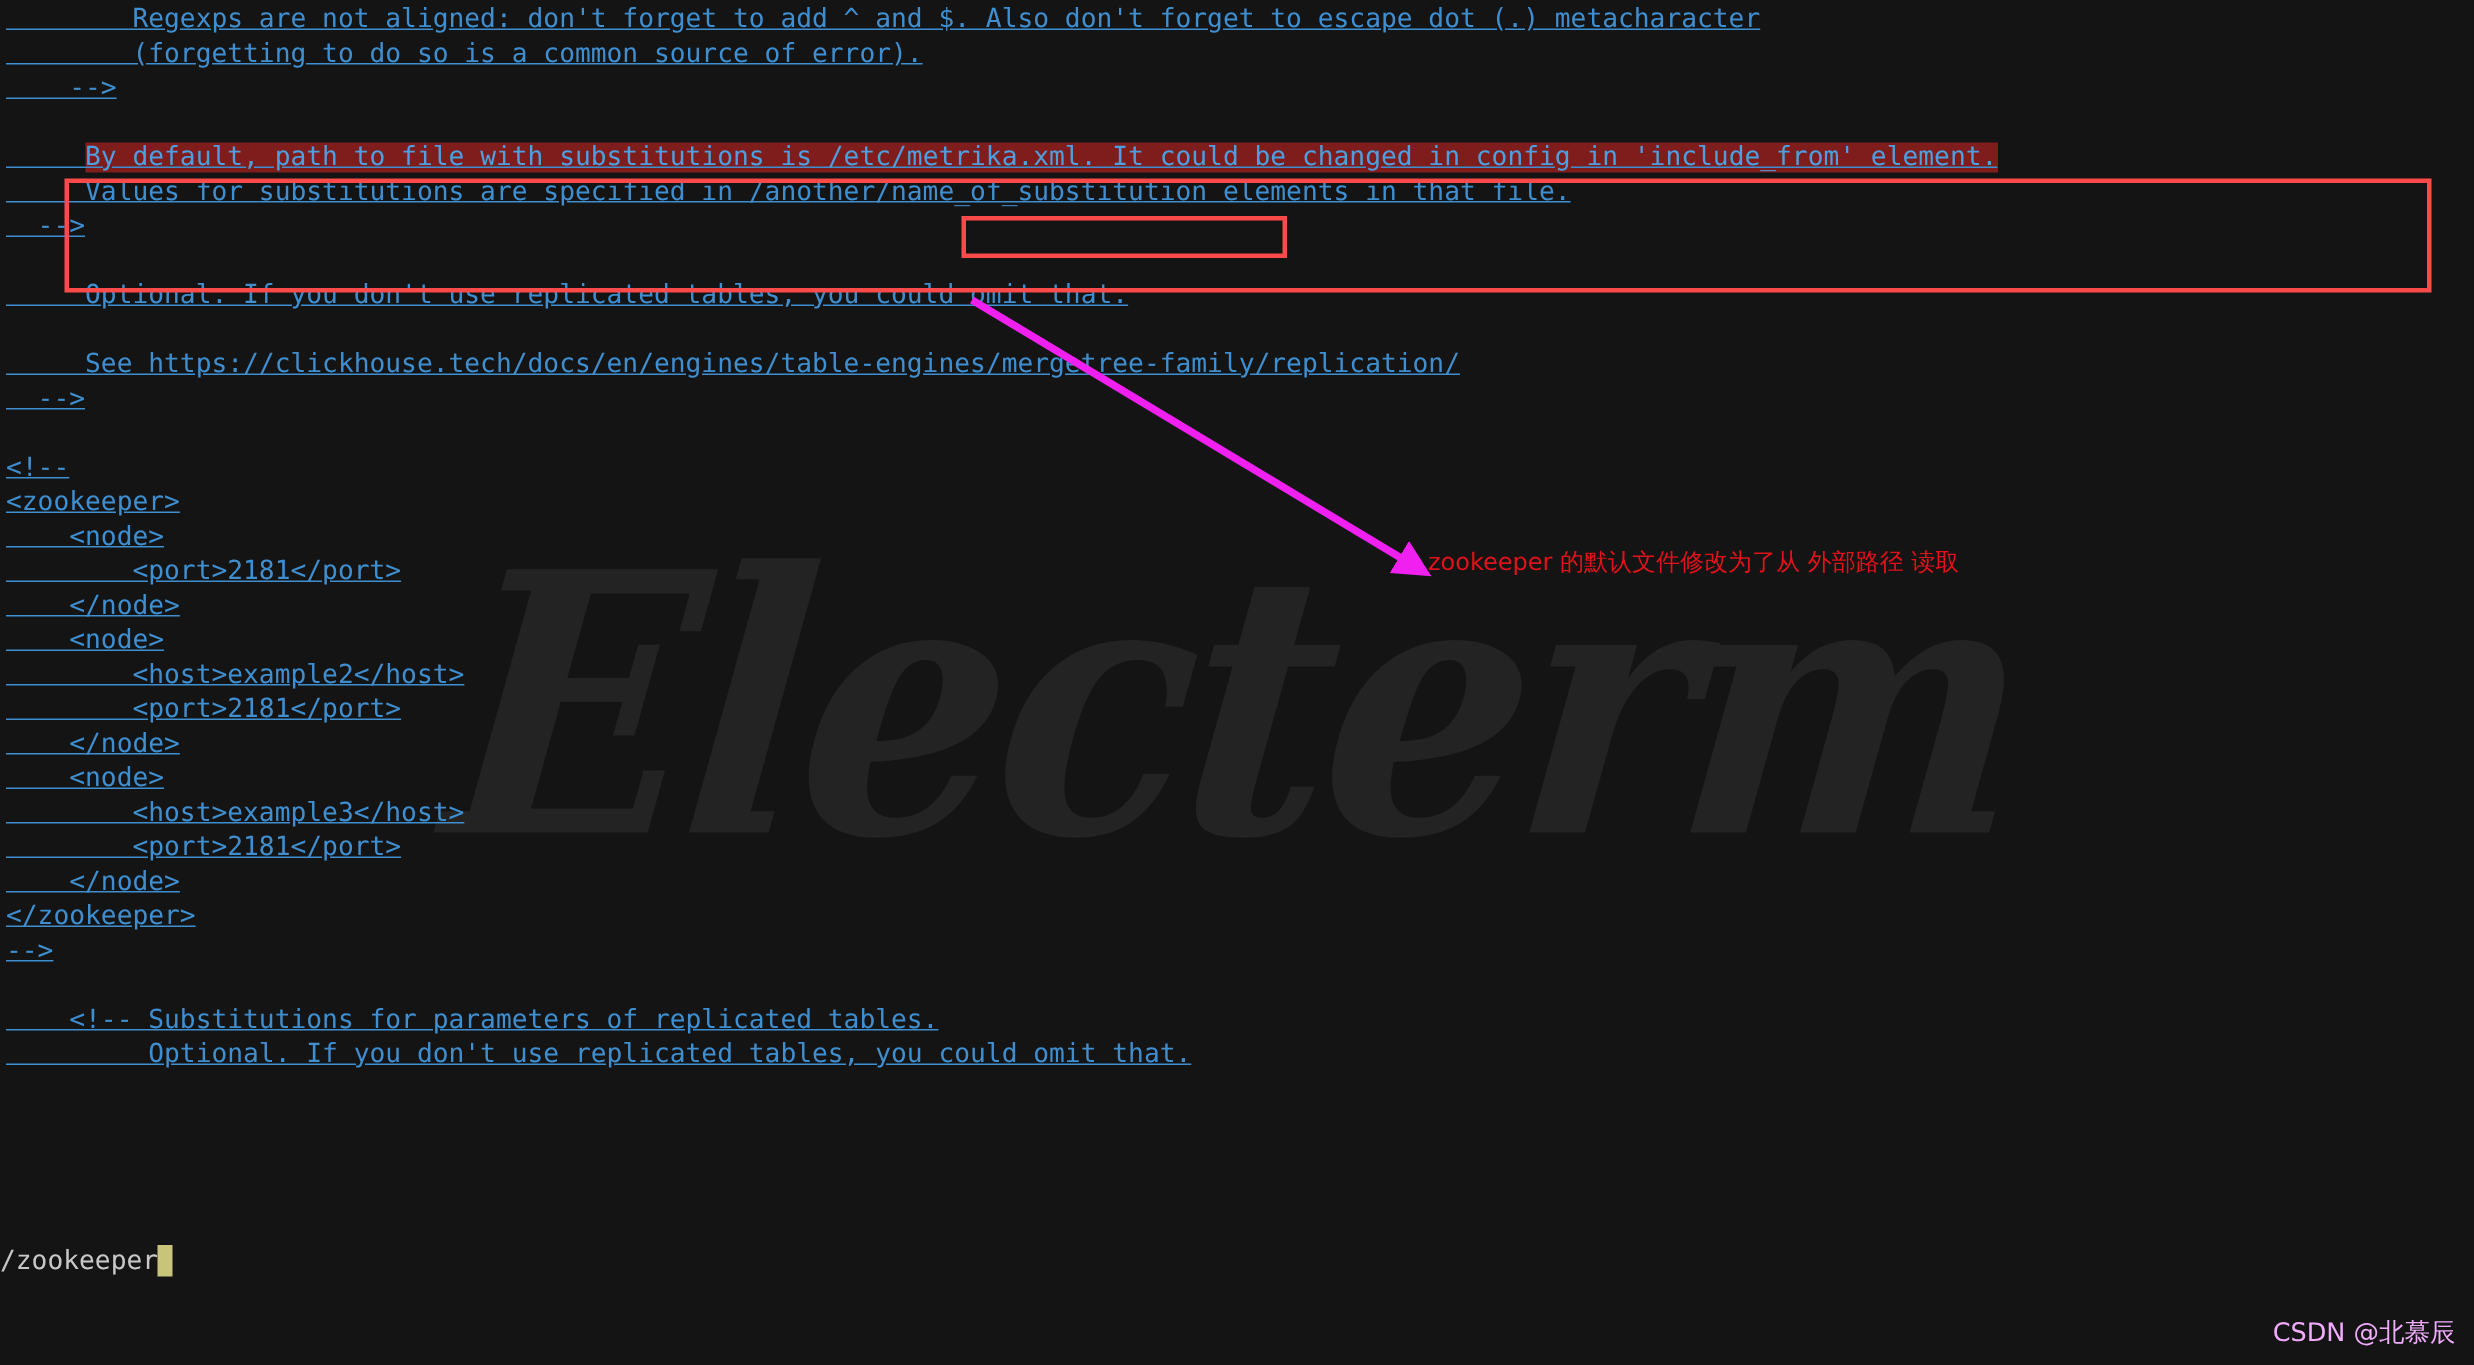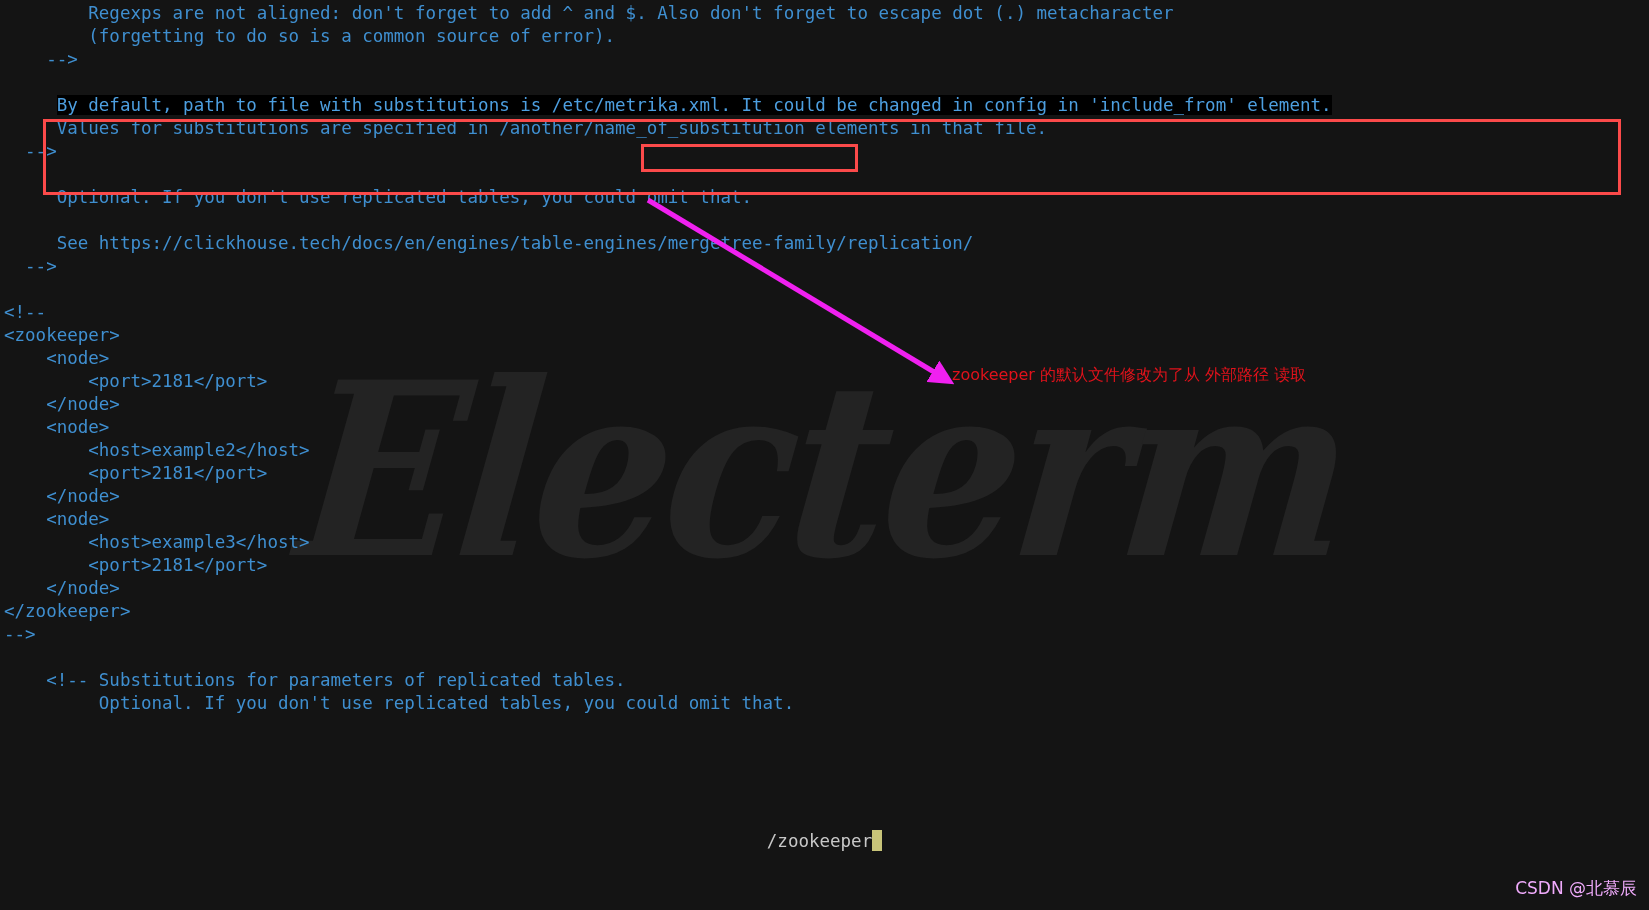--- a/index.html
+++ b/index.html
@@ -58,23 +58,24 @@
   }
   .line {
     height: 23px;
     line-height: 23px;
     font-size: 17.5px;
     color: #3f8fd0;
     white-space: pre;
     padding-left: 4px;
     letter-spacing: 0px;
     position: relative;
+    text-decoration: underline;
   }
   .line .hl {
-    background: #000000;
+    background: #7f1d1d;
     color: #4d9fe0;
   }
 
   
   .redbox {
     position: absolute;
     border: 3px solid #fb4a4a;
     box-sizing: border-box;
     z-index: 4;
     pointer-events: none;
@@ -118,21 +119,20 @@
   
   #statusline {
     position: absolute;
     left: 0;
     top: 828px;
     width: 1649px;
     height: 26px;
     z-index: 6;
     display: flex;
     align-items: center;
-    justify-content: center;
   }
   #statusline .status-text {
     font-family: "DejaVu Sans Mono", "Liberation Mono", monospace;
     font-size: 17.5px;
     line-height: 26px;
     color: #c8c8c8;
     white-space: pre;
   }
   #statusline .cursor-block {
     display: inline-block;

